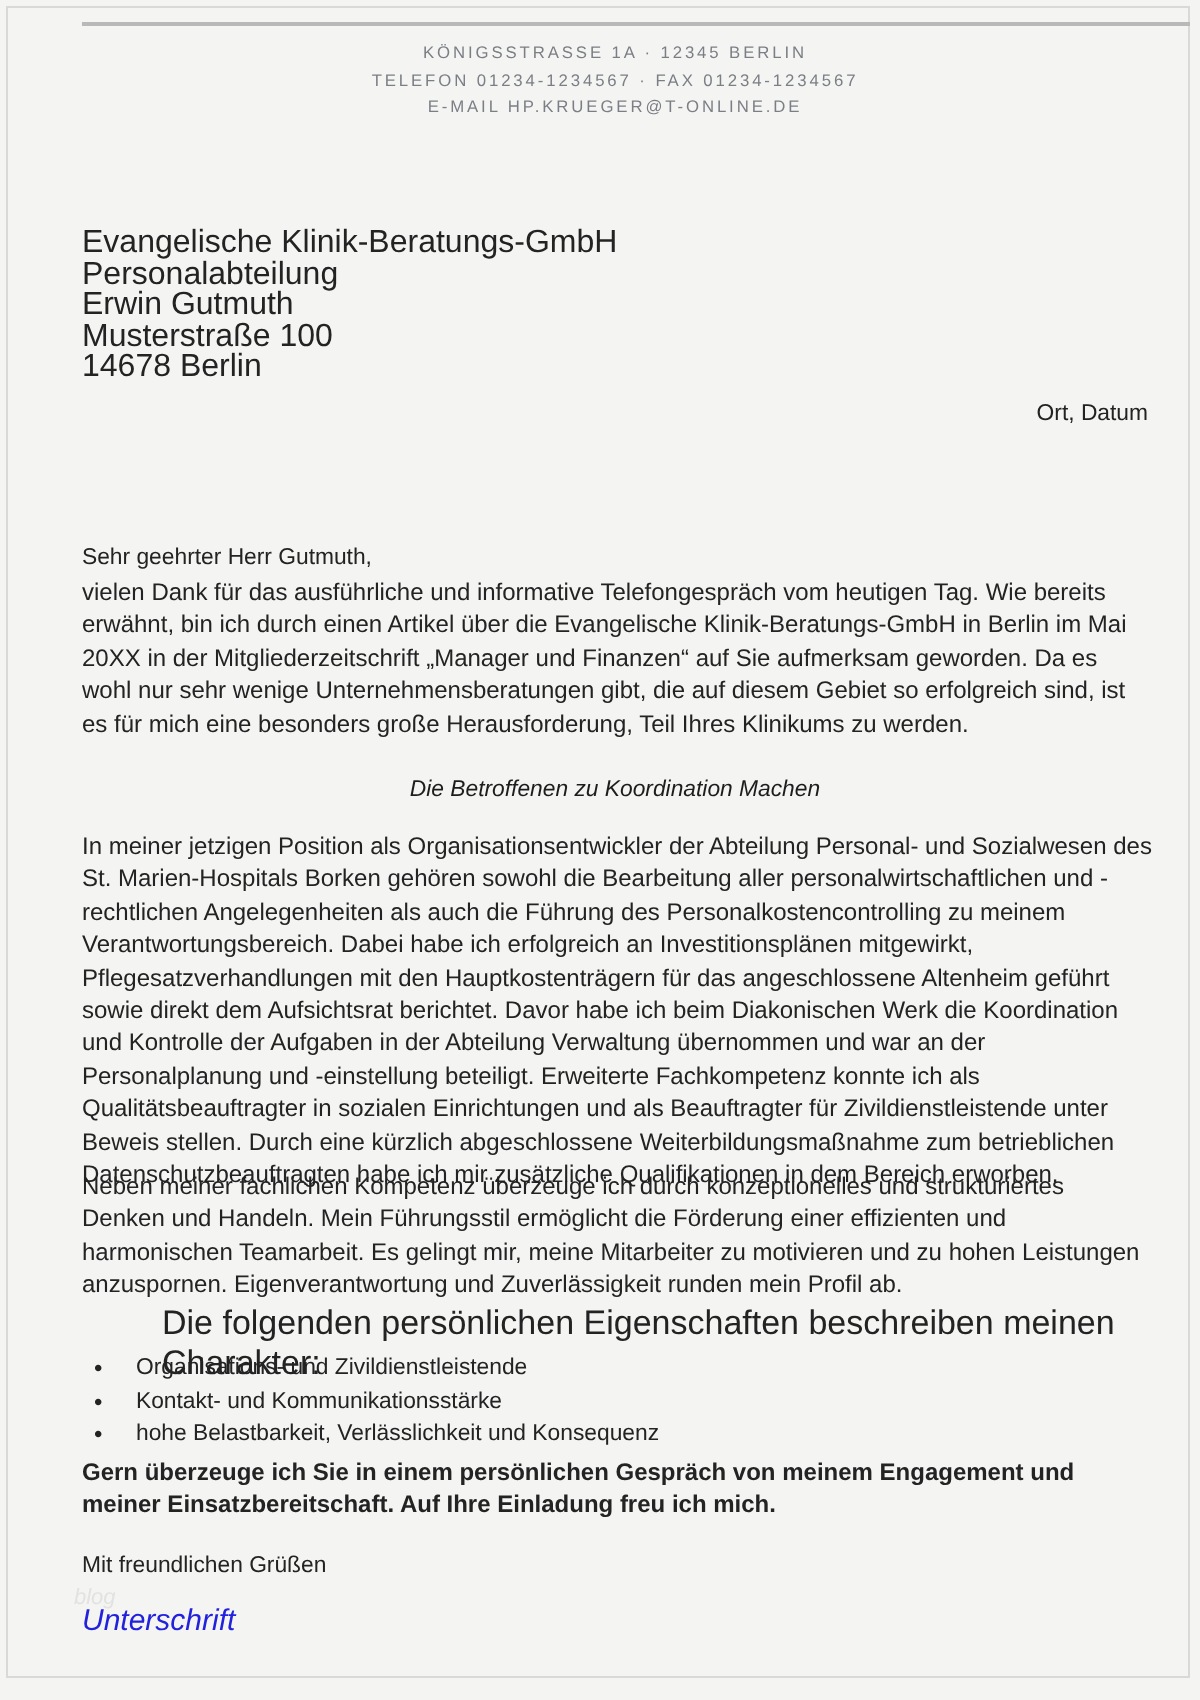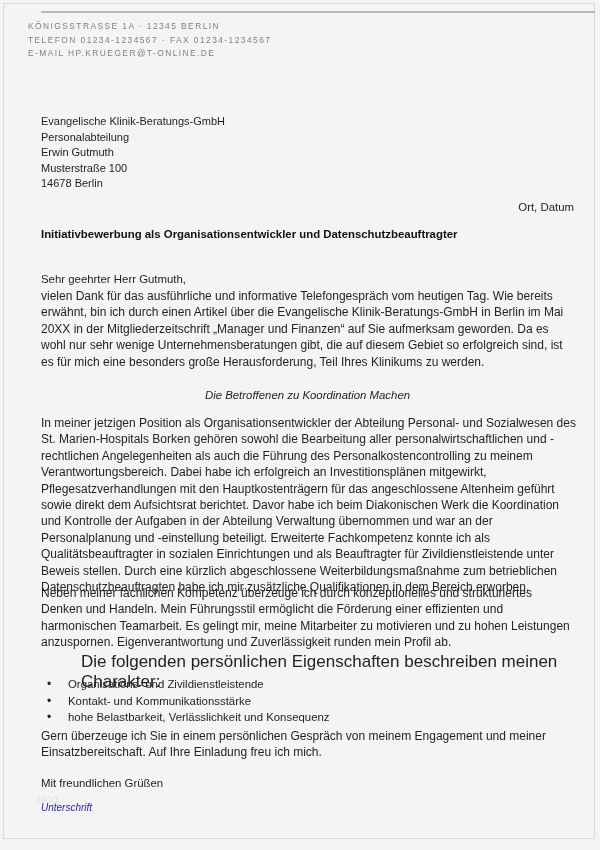--- a/index.html
+++ b/index.html
@@ -42,41 +42,41 @@
   .head-rule {
     position: absolute;
     left: 41px;
     top: 11px;
     width: 554px;
     height: 2px;
     background: #b9b9b9;
   }
   .letterhead {
     position: absolute;
-    left: 28px;
+    left: 41px;
     top: 20px;
     width: 533px;
-    text-align: left;
+    text-align: center;
   }
   .letterhead div {
     font-size: 8.4px;
     letter-spacing: 1.45px;
     color: #7b7f85;
     line-height: 13.5px;
     white-space: nowrap;
     font-variant: small-caps;
     text-transform: uppercase;
   }
 
   
   .addr {
     position: absolute;
     left: 41px;
     top: 114px;
-    font-size: 11px;
+    font-size: 16px;
     line-height: 15.6px;
     color: #232323;
   }
   .datum {
     position: absolute;
     right: 26px;
     top: 201px;
     font-size: 11.4px;
     color: #232323;
   }
@@ -141,33 +141,33 @@
     padding-left: 27px;
   }
   .bullets li .dot {
     position: absolute;
     left: 6px;
     top: 0;
     font-size: 12px;
     line-height: 16.5px;
     color: #232323;
   }
-  #p4 { top: 728px; }
+  #p4 { top: 728px; font-weight: bold; }
   .closing {
     position: absolute;
     left: 41px;
     top: 777px;
     font-size: 11.4px;
     color: #232323;
   }
   .signature {
     position: absolute;
     left: 41px;
     top: 802px;
-    font-size: 10px;
+    font-size: 15px;
     font-style: italic;
     color: #2222dd;
   }
   .watermark {
     position: absolute;
     left: 37px;
     top: 793px;
     font-size: 11px;
     color: #e2e2e2;
     font-style: italic;
@@ -194,21 +194,20 @@
     <div class="addr">
       <div>Evangelische Klinik-Beratungs-GmbH</div>
       <div>Personalabteilung</div>
       <div>Erwin Gutmuth</div>
       <div>Musterstraße 100</div>
       <div>14678 Berlin</div>
     </div>
 
     <div class="datum">Ort, Datum</div>
 
-    <div class="subject">Initiativbewerbung als Organisationsentwickler und Datenschutzbeauftragter</div>
 
     <div class="salutation">Sehr geehrter Herr Gutmuth,</div>
 
     <div class="para" id="p1">vielen Dank für das ausführliche und informative Telefongespräch vom heutigen Tag. Wie bereits erwähnt, bin ich durch einen Artikel über die Evangelische Klinik-Beratungs-GmbH in Berlin im Mai 20XX in der Mitgliederzeitschrift „Manager und Finanzen“ auf Sie aufmerksam geworden. Da es wohl nur sehr wenige Unternehmensberatungen gibt, die auf diesem Gebiet so erfolgreich sind, ist es für mich eine besonders große Herausforderung, Teil Ihres Klinikums zu werden.</div>
 
     <div class="slogan">Die Betroffenen zu Koordination Machen</div>
 
     <div class="para" id="p2">In meiner jetzigen Position als Organisationsentwickler der Abteilung Personal- und Sozialwesen des St. Marien-Hospitals Borken gehören sowohl die Bearbeitung aller personalwirtschaftlichen und -rechtlichen Angelegenheiten als auch die Führung des Personalkostencontrolling zu meinem Verantwortungsbereich. Dabei habe ich erfolgreich an Investitionsplänen mitgewirkt, Pflegesatzverhandlungen mit den Hauptkostenträgern für das angeschlossene Altenheim geführt sowie direkt dem Aufsichtsrat berichtet. Davor habe ich beim Diakonischen Werk die Koordination und Kontrolle der Aufgaben in der Abteilung Verwaltung übernommen und war an der Personalplanung und -einstellung beteiligt. Erweiterte Fachkompetenz konnte ich als Qualitätsbeauftragter in sozialen Einrichtungen und als Beauftragter für Zivildienstleistende unter Beweis stellen. Durch eine kürzlich abgeschlossene Weiterbildungsmaßnahme zum betrieblichen Datenschutzbeauftragten habe ich mir zusätzliche Qualifikationen in dem Bereich erworben.</div>
 
     <div class="para" id="p3">Neben meiner fachlichen Kompetenz überzeuge ich durch konzeptionelles und strukturiertes Denken und Handeln. Mein Führungsstil ermöglicht die Förderung einer effizienten und harmonischen Teamarbeit. Es gelingt mir, meine Mitarbeiter zu motivieren und zu hohen Leistungen anzuspornen. Eigenverantwortung und Zuverlässigkeit runden mein Profil ab.</div>

